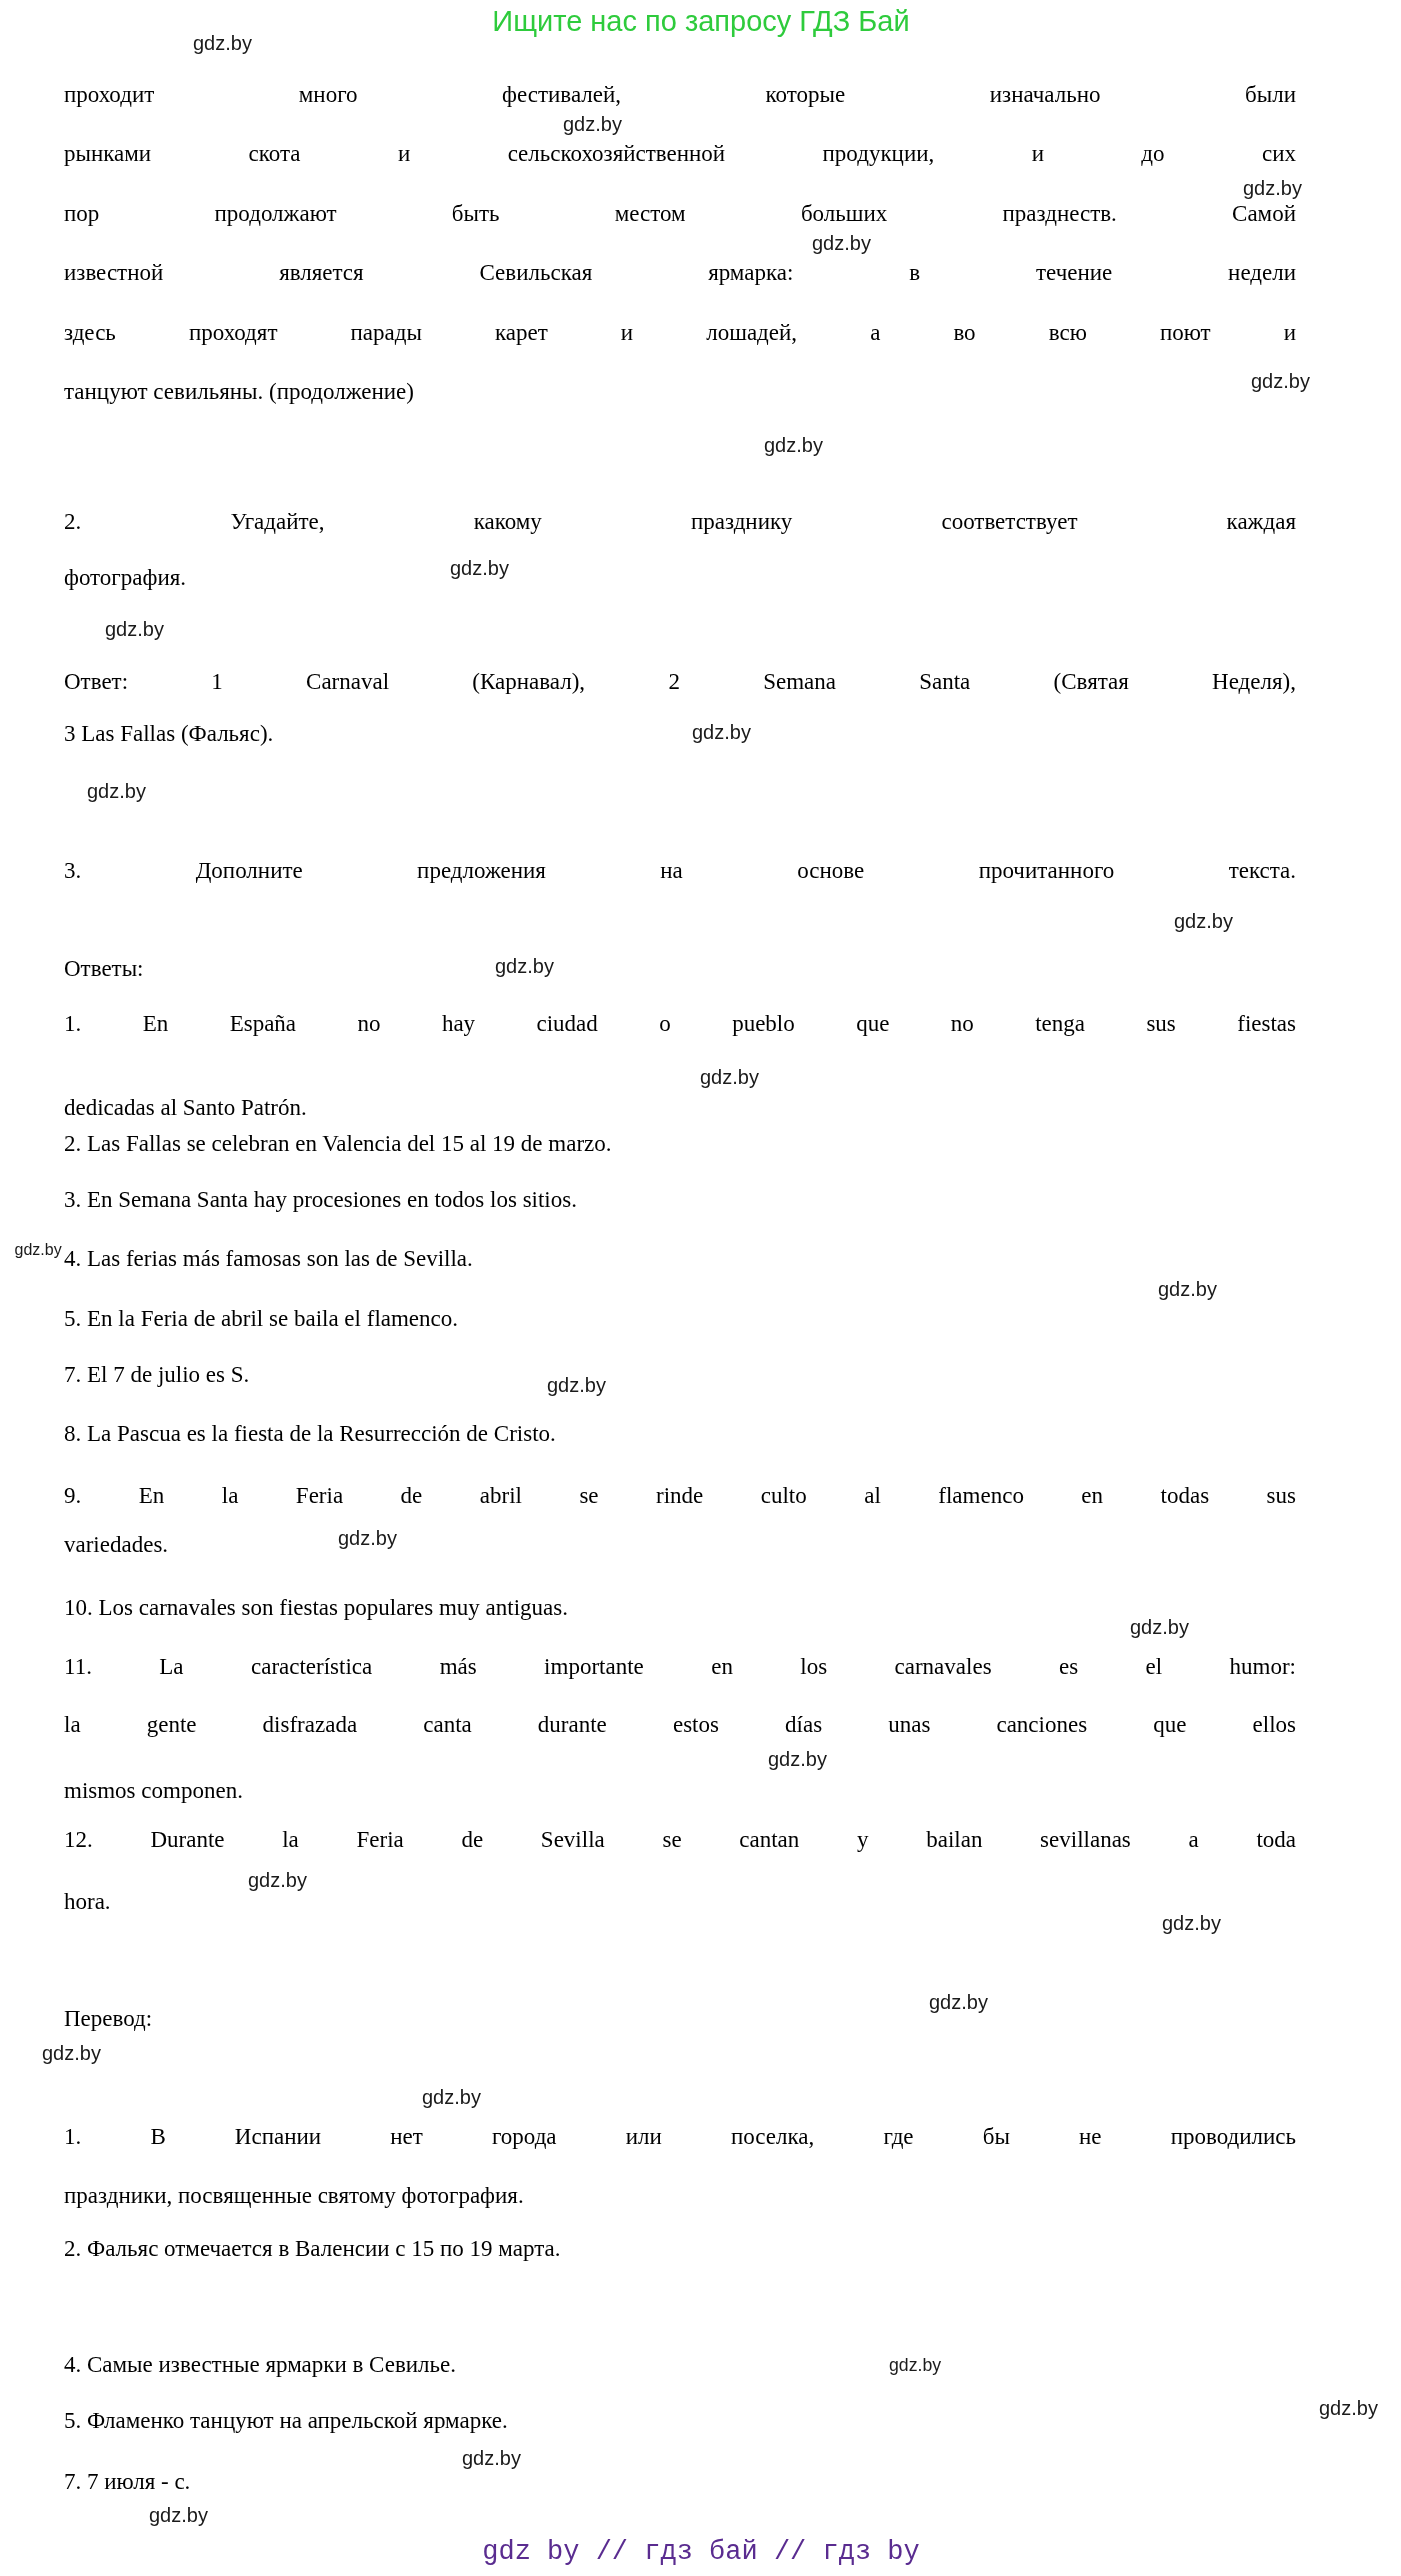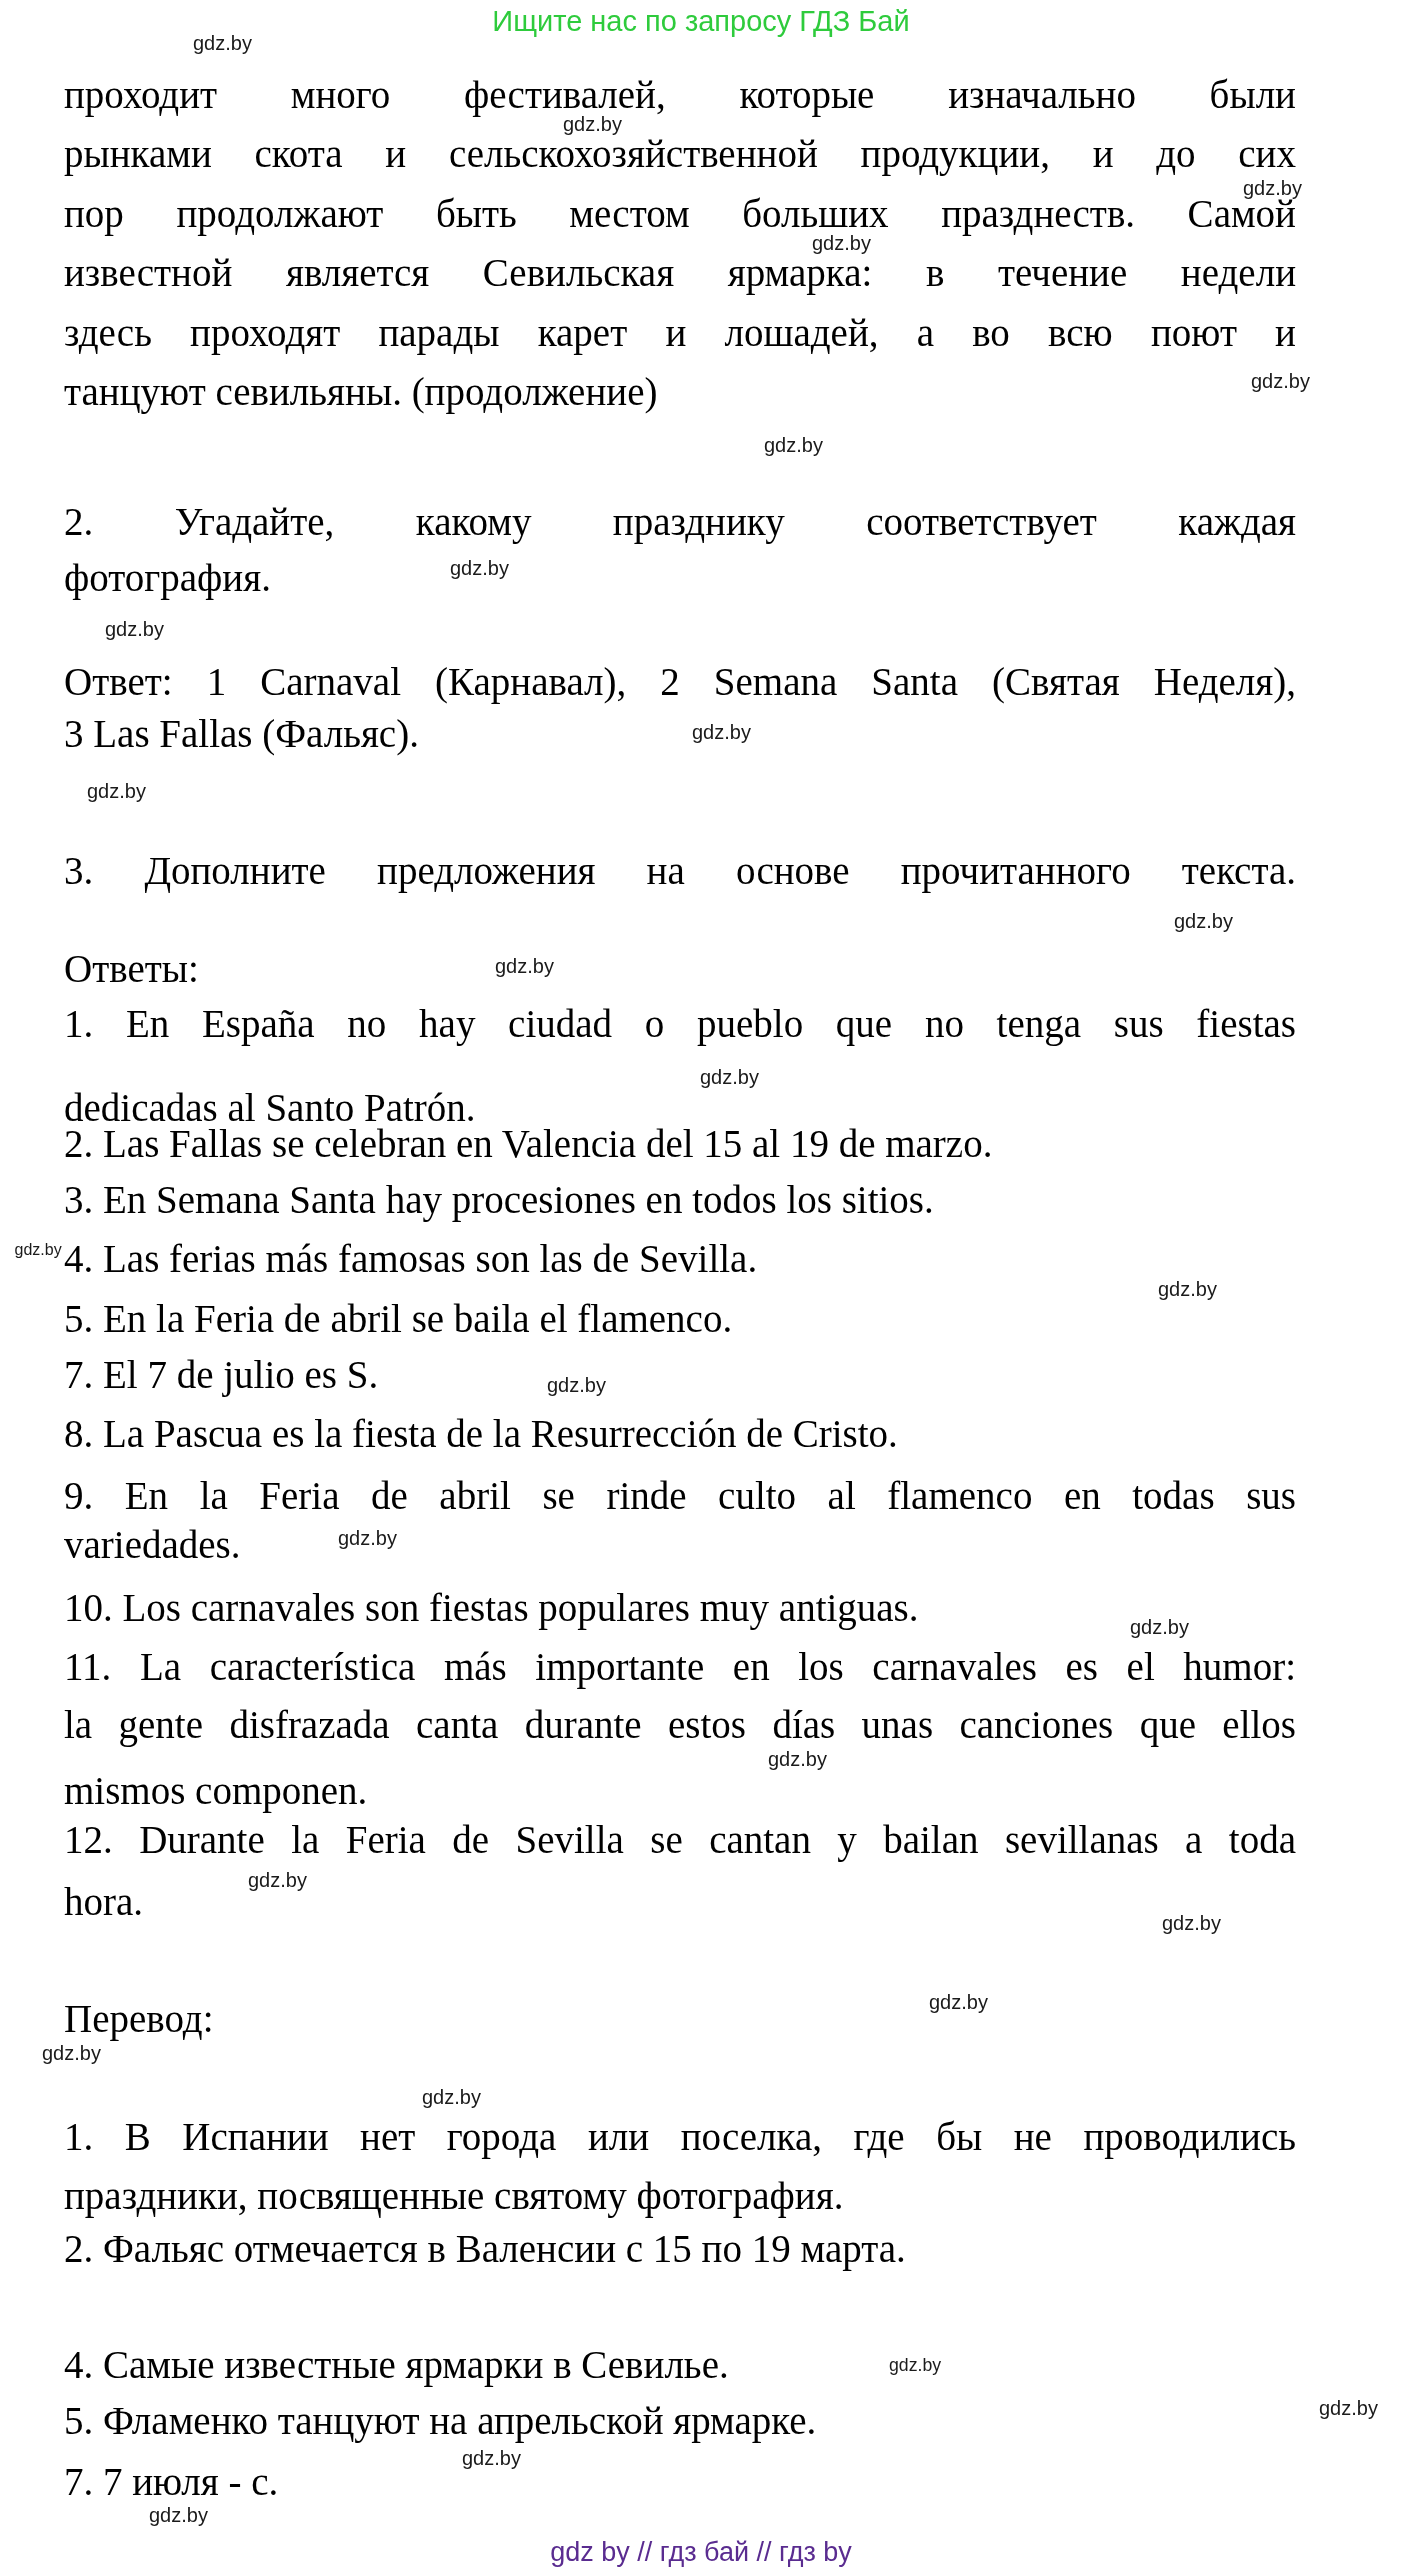--- a/index.html
+++ b/index.html
@@ -1,27 +1,27 @@
 <!DOCTYPE html>
 <html style="font-size:13px"><head>
 <meta charset="utf-8">
 <style>
   html,body{margin:0;padding:0;background:#ffffff;}
   #page{position:relative;width:1402px;height:2576px;background:#ffffff;
         font-family:"Liberation Serif", serif;overflow:hidden;}
   .banner{position:absolute;top:4.8px;left:0;width:100%;text-align:center;
         font-family:"Liberation Sans", sans-serif;font-size:29px;font-weight:500;color:#2ecb3c;}
-  .line{position:absolute;left:64px;width:1232px;font-size:39px;line-height:47px;color:#000000;}
+  .line{position:absolute;left:64px;width:1232px;font-size:23px;line-height:47px;color:#000000;}
   .just{text-align:justify;text-align-last:justify;}
   .bold{font-weight:400;margin-top:17px;}
   .wm{position:absolute;font-family:"Liberation Sans", sans-serif;font-size:20px;color:#1b1b1b;}
   .wm.sm{font-size:16px;}
   .wm.md{font-size:17.7px;}
   .footer{position:absolute;top:2537px;left:0;width:100%;text-align:center;
-        font-family:Liberation Sans, sans-serif;font-size:27px;color:#5a2c90;}
+        font-family:Liberation Mono, monospace;font-size:27px;color:#5a2c90;}
 </style>
 </head>
 <body>
 
 <div id="page">
 
   <div class="banner">Ищите нас по запросу ГДЗ Бай</div>
 
   <div class="line just" style="top:71px">проходит много фестивалей, которые изначально были</div>
   <div class="line just" style="top:130px">рынками скота и сельскохозяйственной продукции, и до сих</div>

